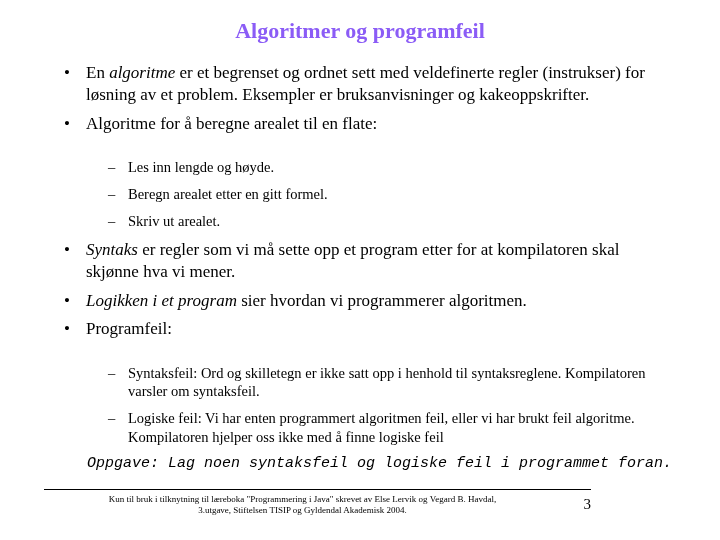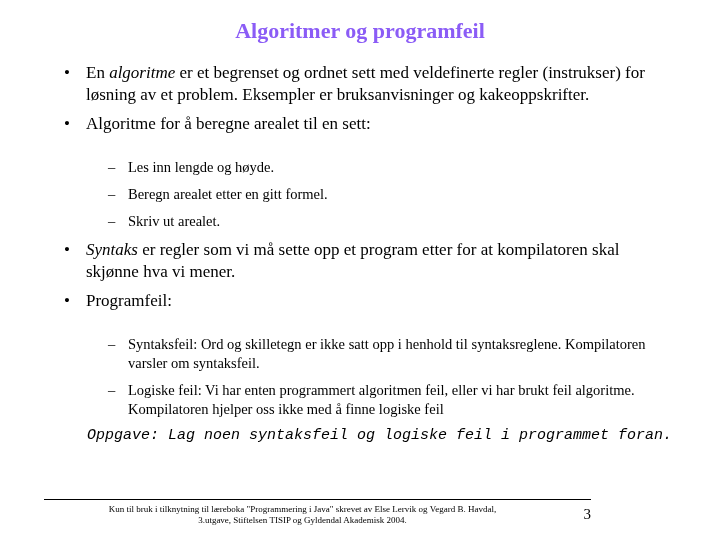--- a/index.html
+++ b/index.html
@@ -62,21 +62,21 @@
   .assignment {
     font-style: italic;
     text-align: right;
     font-size: 15px;
     margin-top: 4px;
     margin-right: 4px;
     font-family: Liberation Mono, monospace;
   }
   .footer {
     position: absolute;
-    bottom: 14px;
+    bottom: 24px;
     left: 0;
     width: 635px;
     padding: 0 44px;
   }
   .rule {
     border-top: 1px solid #000;
     margin-bottom: 4px;
   }
   .footer-row {
     display: flex;
@@ -100,29 +100,32 @@
 <body>
 
 <div class="slide">
   <h1 class="title">Algoritmer og programfeil</h1>
 
   <ul class="level1">
     <li>
       <span>En </span><span class="italic">algoritme</span><span> er et begrenset og ordnet sett med veldefinerte regler (instrukser) for løsning av et problem. Eksempler er bruksanvisninger og kakeoppskrifter.</span>
     </li>
     <li>
-      <span>Algoritme for å beregne arealet til en sett:</span>
+      <span>Algoritme for å beregne arealet til en flate:</span>
       <ul class="level2">
         <li>Les inn lengde og høyde.</li>
         <li>Beregn arealet etter en gitt formel.</li>
         <li>Skriv ut arealet.</li>
       </ul>
     </li>
     <li>
       <span class="italic">Syntaks</span><span> er regler som vi må sette opp et program etter for at kompilatoren skal skjønne hva vi mener.</span>
+    </li>
+    <li>
+      <span class="italic">Logikken i et program</span><span> sier hvordan vi programmerer algoritmen.</span>
     </li>
     <li>
       <span>Programfeil:</span>
       <ul class="level2">
         <li>Syntaksfeil: Ord og skilletegn er ikke satt opp i henhold til syntaksreglene. Kompilatoren varsler om syntaksfeil.</li>
         <li>Logiske feil: Vi har enten programmert algoritmen feil, eller vi har brukt feil algoritme. Kompilatoren hjelper oss ikke med å finne logiske feil</li>
       </ul>
     </li>
   </ul>
 

